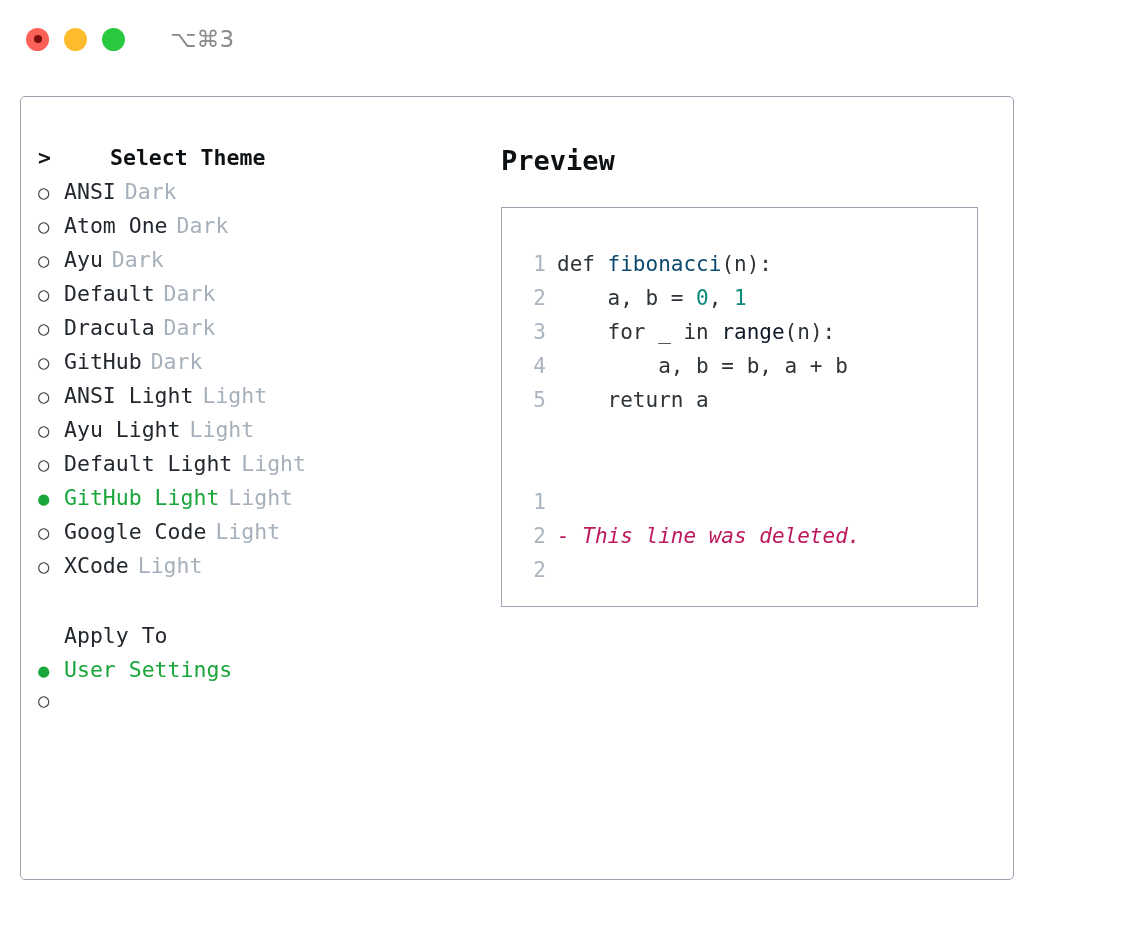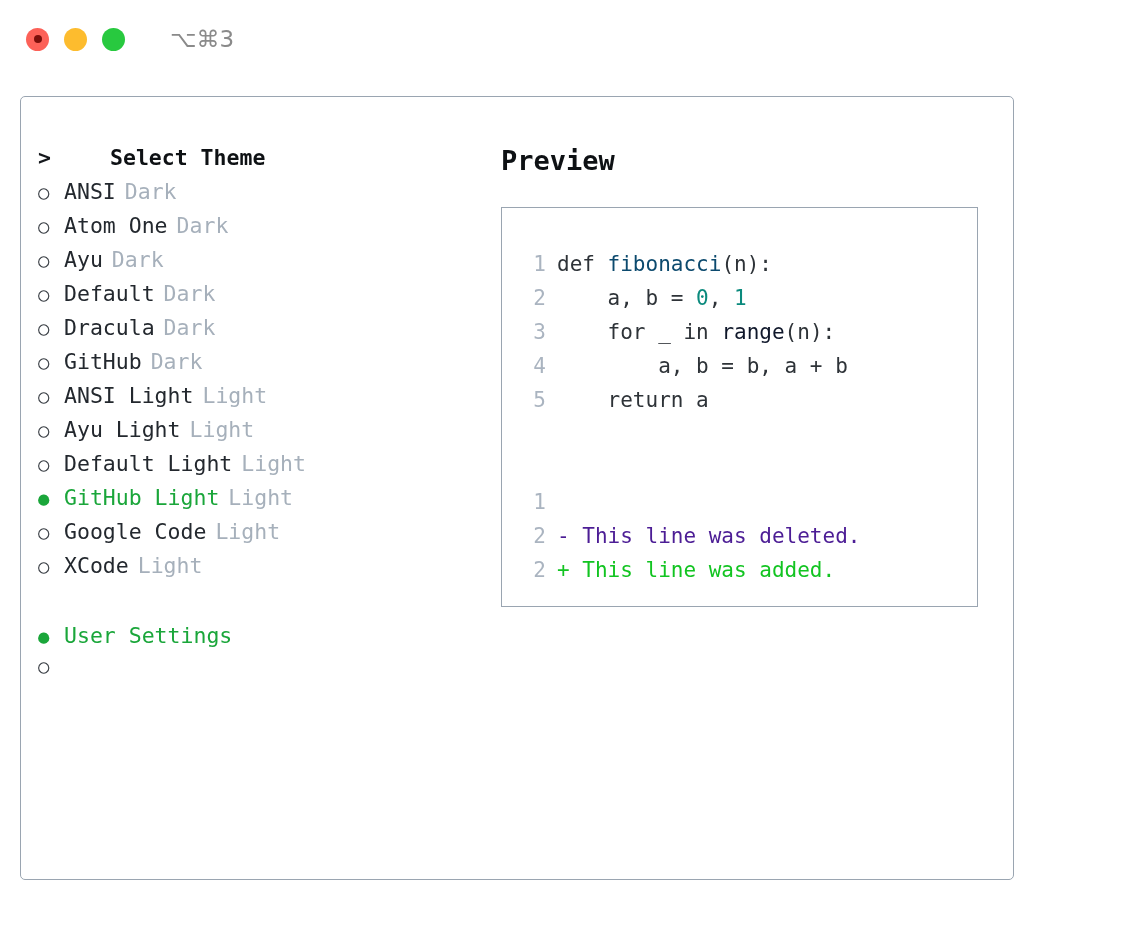--- a/index.html
+++ b/index.html
@@ -165,21 +165,21 @@
     flex: 0 0 26px;
     color: #aab4c0;
     text-align: right;
     margin-right: 11px;
   }
   .code-text { color: #2e3338; }
   .tok-fn   { color: #0c4a6e; }
   .tok-num  { color: #0b8a7d; }
   .tok-call { color: #0f172a; }
   .diff-ctx { color: #8b9199; }
-  .diff-del { color: #4c1d95; }
+  .diff-del { color: #be185d; font-style: italic; }
   .diff-add { color: #12c421; }
   .blank-line { height: 34px; }
 </style>
 </head>
 <body>
 
 <div class="window">
 
   <div class="titlebar">
     <div class="lights">
@@ -268,20 +268,24 @@
       </div>
 
       <div class="row">
         <span class="marker">○</span>
         <span class="label">XCode</span>
         <span class="suffix">Light</span>
       </div>
 
       <div class="section-gap"></div>
 
+      <div class="row">
+        <span class="marker"></span>
+        <span class="label">Apply To</span>
+      </div>
 
       <div class="row">
         <span class="marker dot-sel">●</span>
         <span class="label selected">User Settings</span>
       </div>
 
       <div class="row">
         <span class="marker">○</span>
       </div>
 
@@ -324,20 +328,19 @@
           <span class="lineno">1</span>
         </div>
 
         <div class="code-line">
           <span class="lineno">2</span>
           <span class="diff-del">- This line was deleted.</span>
         </div>
 
         <div class="code-line">
           <span class="lineno">2</span>
-          <span class="diff-add">+ This line was added.</span>
         </div>
 
       </div>
     </div>
 
   </div>
 </div>
 
 </body></html>

